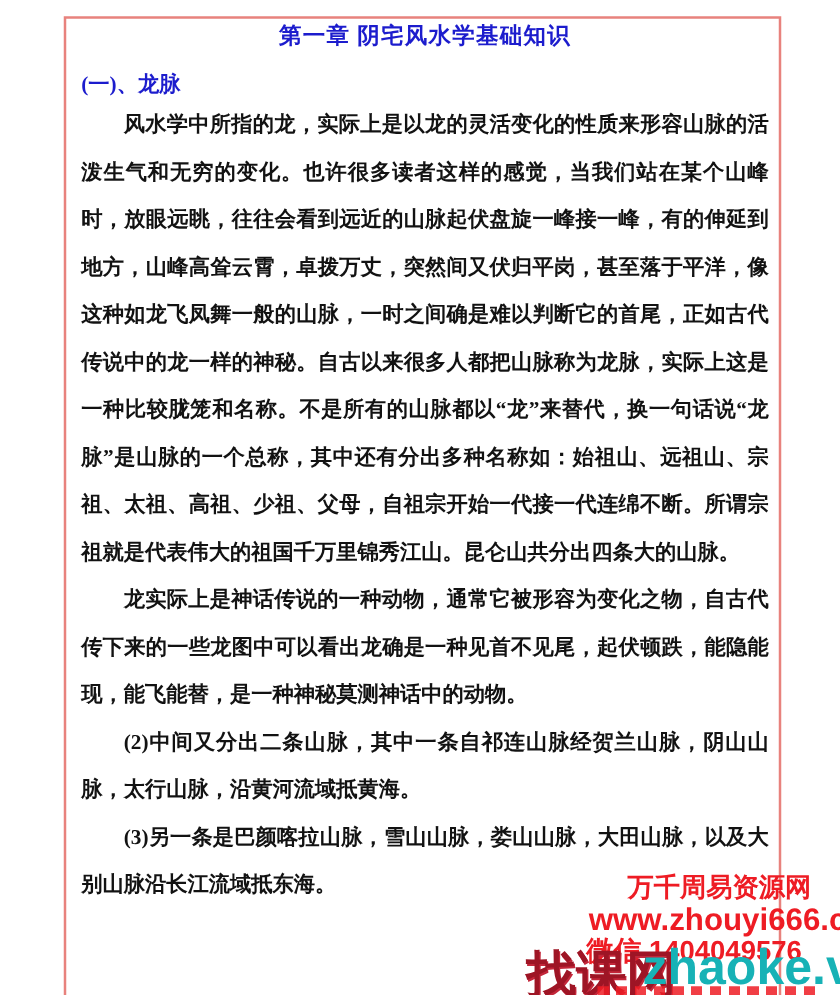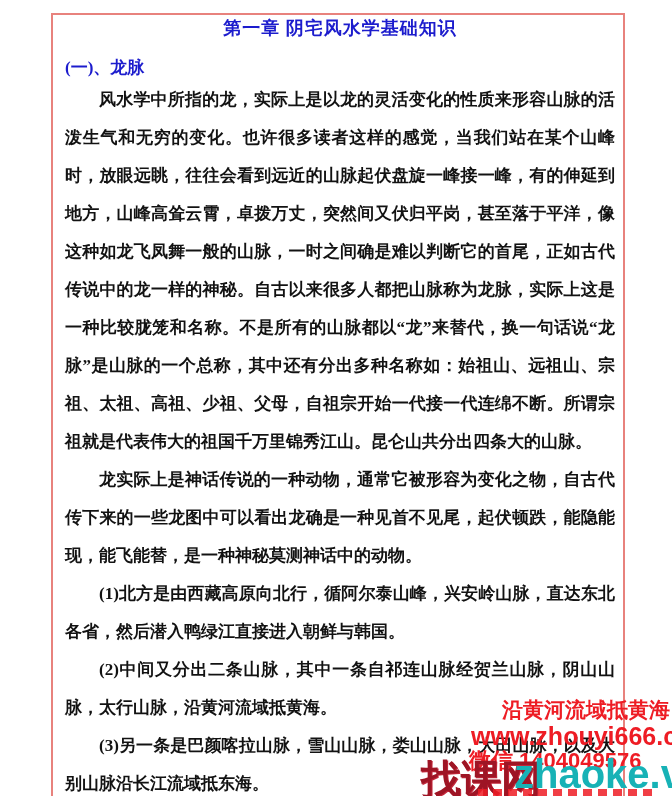--- a/index.html
+++ b/index.html
@@ -110,28 +110,27 @@
   <div class="page-border"></div>
 
   <div class="content">
     <h1 class="doc-title">第一章 阴宅风水学基础知识</h1>
 
     <h2 class="section-heading">(一)、龙脉</h2>
 
     <div class="body-text">
       <p>风水学中所指的龙，实际上是以龙的灵活变化的性质来形容山脉的活泼生气和无穷的变化。也许很多读者这样的感觉，当我们站在某个山峰时，放眼远眺，往往会看到远近的山脉起伏盘旋一峰接一峰，有的伸延到地方，山峰高耸云霄，卓拨万丈，突然间又伏归平岗，甚至落于平洋，像这种如龙飞凤舞一般的山脉，一时之间确是难以判断它的首尾，正如古代传说中的龙一样的神秘。自古以来很多人都把山脉称为龙脉，实际上这是一种比较胧笼和名称。不是所有的山脉都以“龙”来替代，换一句话说“龙脉”是山脉的一个总称，其中还有分出多种名称如：始祖山、远祖山、宗祖、太祖、高祖、少祖、父母，自祖宗开始一代接一代连绵不断。所谓宗祖就是代表伟大的祖国千万里锦秀江山。昆仑山共分出四条大的山脉。</p>
       <p>龙实际上是神话传说的一种动物，通常它被形容为变化之物，自古代传下来的一些龙图中可以看出龙确是一种见首不见尾，起伏顿跌，能隐能现，能飞能替，是一种神秘莫测神话中的动物。</p>
-      <p>(1)北方是由西藏高原向北行，循阿尔泰山峰，兴安岭山脉，直达东北各省，然后潜入鸭绿江直接进入朝鲜与韩国。</p>
       <p>(2)中间又分出二条山脉，其中一条自祁连山脉经贺兰山脉，阴山山脉，太行山脉，沿黄河流域抵黄海。</p>
       <p>(3)另一条是巴颜喀拉山脉，雪山山脉，娄山山脉，大田山脉，以及大别山脉沿长江流域抵东海。</p>
     </div>
   </div>
 
   <div class="watermarks">
-    <span class="wm-site">沿黄河流域抵黄海</span>
+    <span class="wm-site">万千周易资源网</span>
     <span class="wm-url">www.zhouyi666.com</span>
     <span class="wm-wechat">微信 1404049576</span>
     <span class="wm-zhaoke-name">找课网</span>
     <span class="wm-zhaoke-domain">zhaoke.vip</span>
     <div class="wm-clipped"></div>
   </div>
 
 </div>
 
 </body></html>

